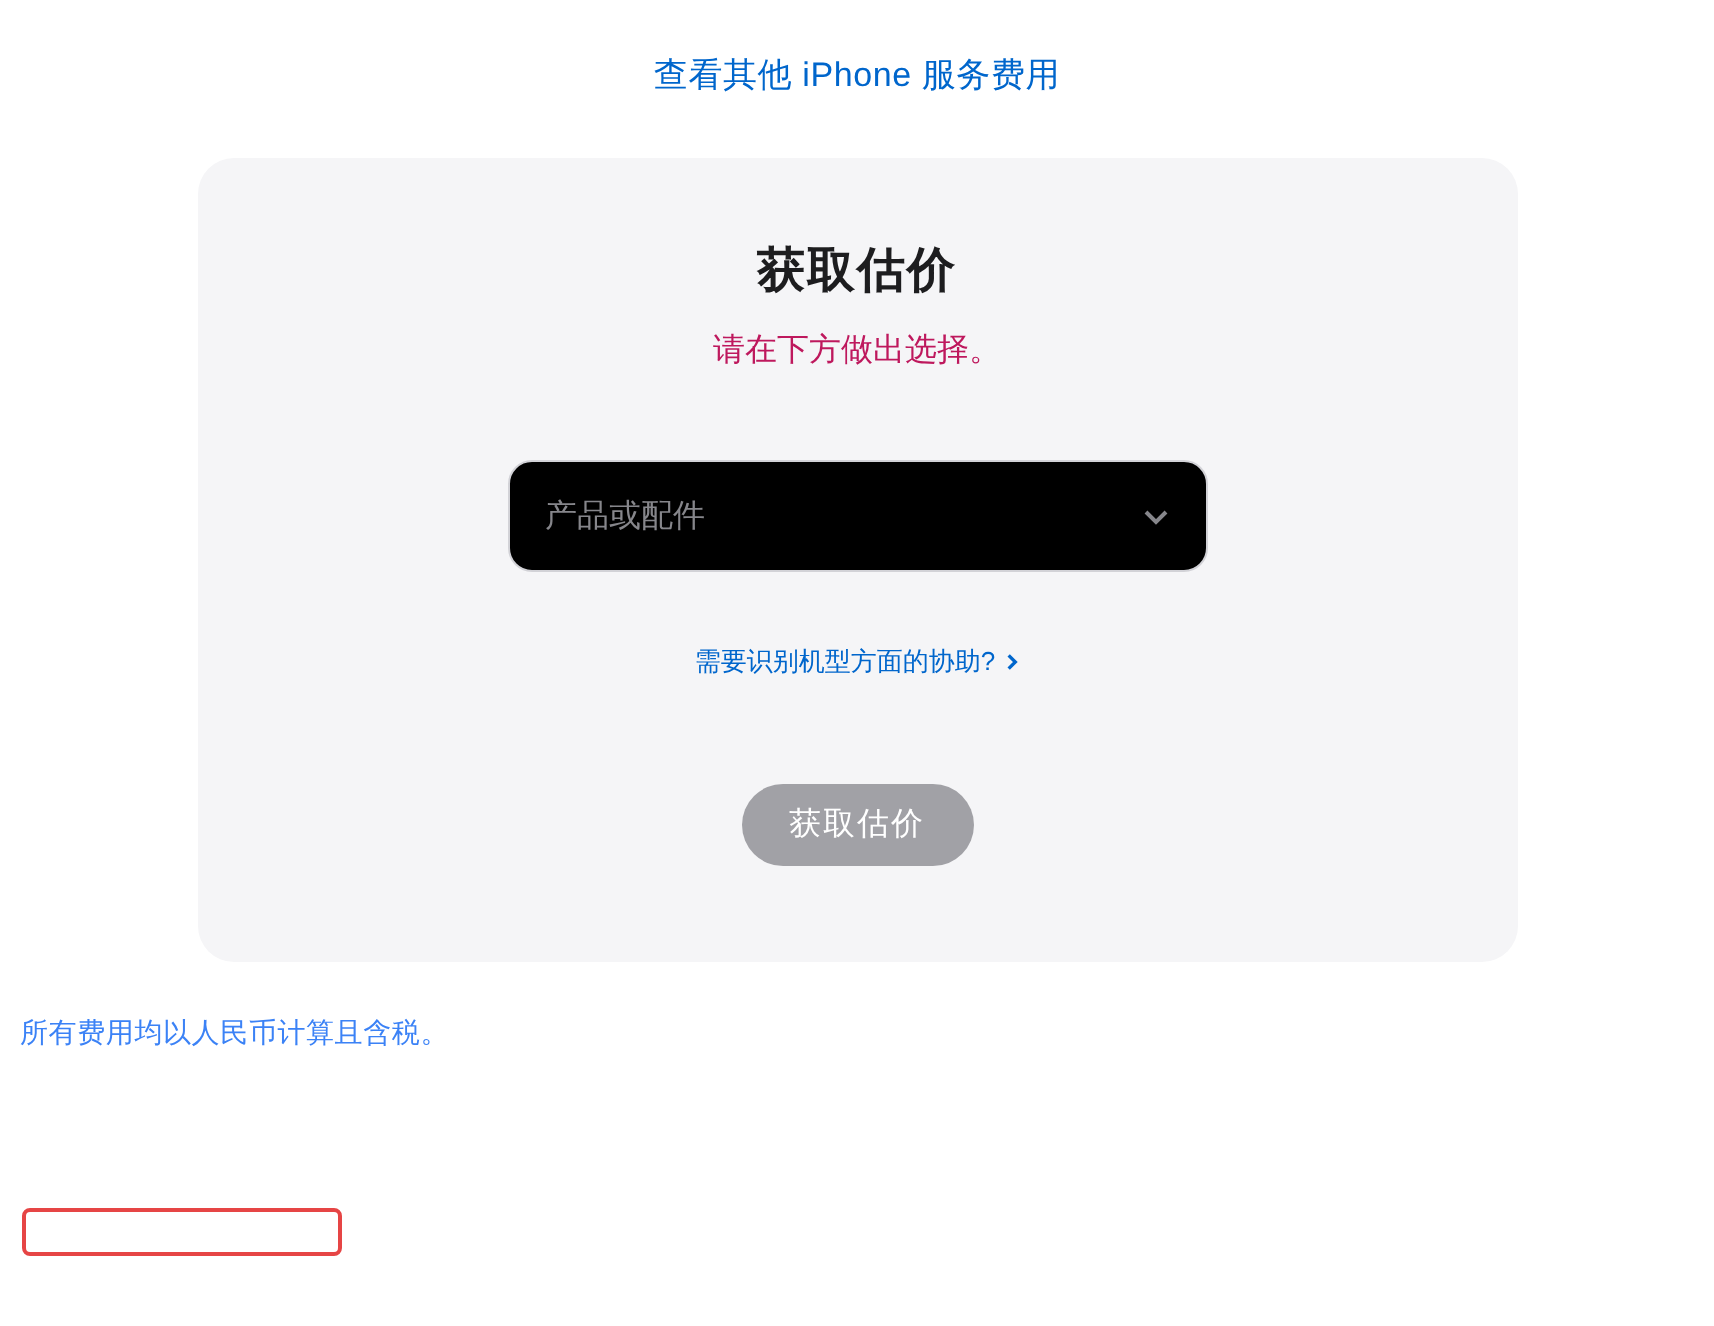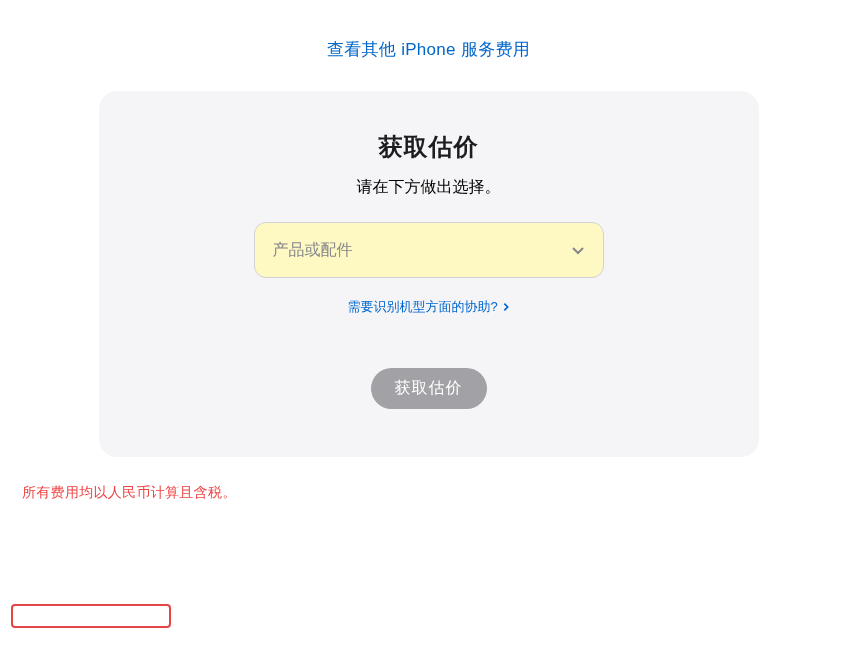--- a/index.html
+++ b/index.html
@@ -9,21 +9,21 @@
     }
     body {
       font-family: -apple-system, BlinkMacSystemFont, "SF Pro Text", "Helvetica Neue", Arial, sans-serif;
       background: #ffffff;
       width: 857px;
       height: 663px;
       position: relative;
     }
     .top-link {
       text-align: center;
-      padding-top: 38px;
+      padding-top: 26px;
       padding-bottom: 30px;
     }
     .top-link a {
       color: #0066cc;
       text-decoration: none;
       font-size: 17px;
       letter-spacing: 0.3px;
     }
     .card {
       background: #f5f5f7;
@@ -35,32 +35,32 @@
     }
     .card-title {
       font-size: 24px;
       font-weight: 600;
       color: #1d1d1f;
       margin-bottom: 14px;
       letter-spacing: 1px;
     }
     .card-subtitle {
       font-size: 16px;
-      color: #000000;
-      margin-bottom: 24px;
+      color: #be185d;
+      margin-bottom: 44px;
     }
     .select-wrap {
       position: relative;
       width: 350px;
       margin: 0 auto 18px auto;
     }
     .select-box {
       width: 100%;
       height: 56px;
-      background: #fef9c3;
+      background: #000000;
       border: 1px solid #d2d2d7;
       border-radius: 12px;
       padding: 0 44px 0 18px;
       font-size: 16px;
       color: #86868b;
       text-align: left;
       cursor: pointer;
       display: flex;
       align-items: center;
       position: relative;
@@ -82,21 +82,21 @@
       stroke: #86868b;
       stroke-width: 2;
       fill: none;
     }
     .help-link {
       display: inline-flex;
       align-items: center;
       color: #0066cc;
       font-size: 13px;
       text-decoration: none;
-      margin-top: 2px;
+      margin-top: 18px;
       margin-bottom: 52px;
       gap: 4px;
     }
     .help-chevron svg {
       width: 8px;
       height: 10px;
     }
     .help-chevron svg path {
       stroke: #0066cc;
       stroke-width: 2;
@@ -106,22 +106,22 @@
       background: #a1a1a6;
       color: #ffffff;
       border: none;
       border-radius: 22px;
       padding: 10px 24px;
       font-size: 16px;
       letter-spacing: 1px;
       cursor: pointer;
     }
     .footer-text {
-      padding: 22px 10px 0 22px;
-      color: #ef4444;
+      padding: 22px 10px 0 10px;
+      color: #3b82f6;
       font-size: 14px;
       line-height: 1.9;
       letter-spacing: 0.3px;
     }
     .footer-text p {
       margin-bottom: 10px;
     }
     .red-outline {
       position: absolute;
       border: 2px solid #e64545;

